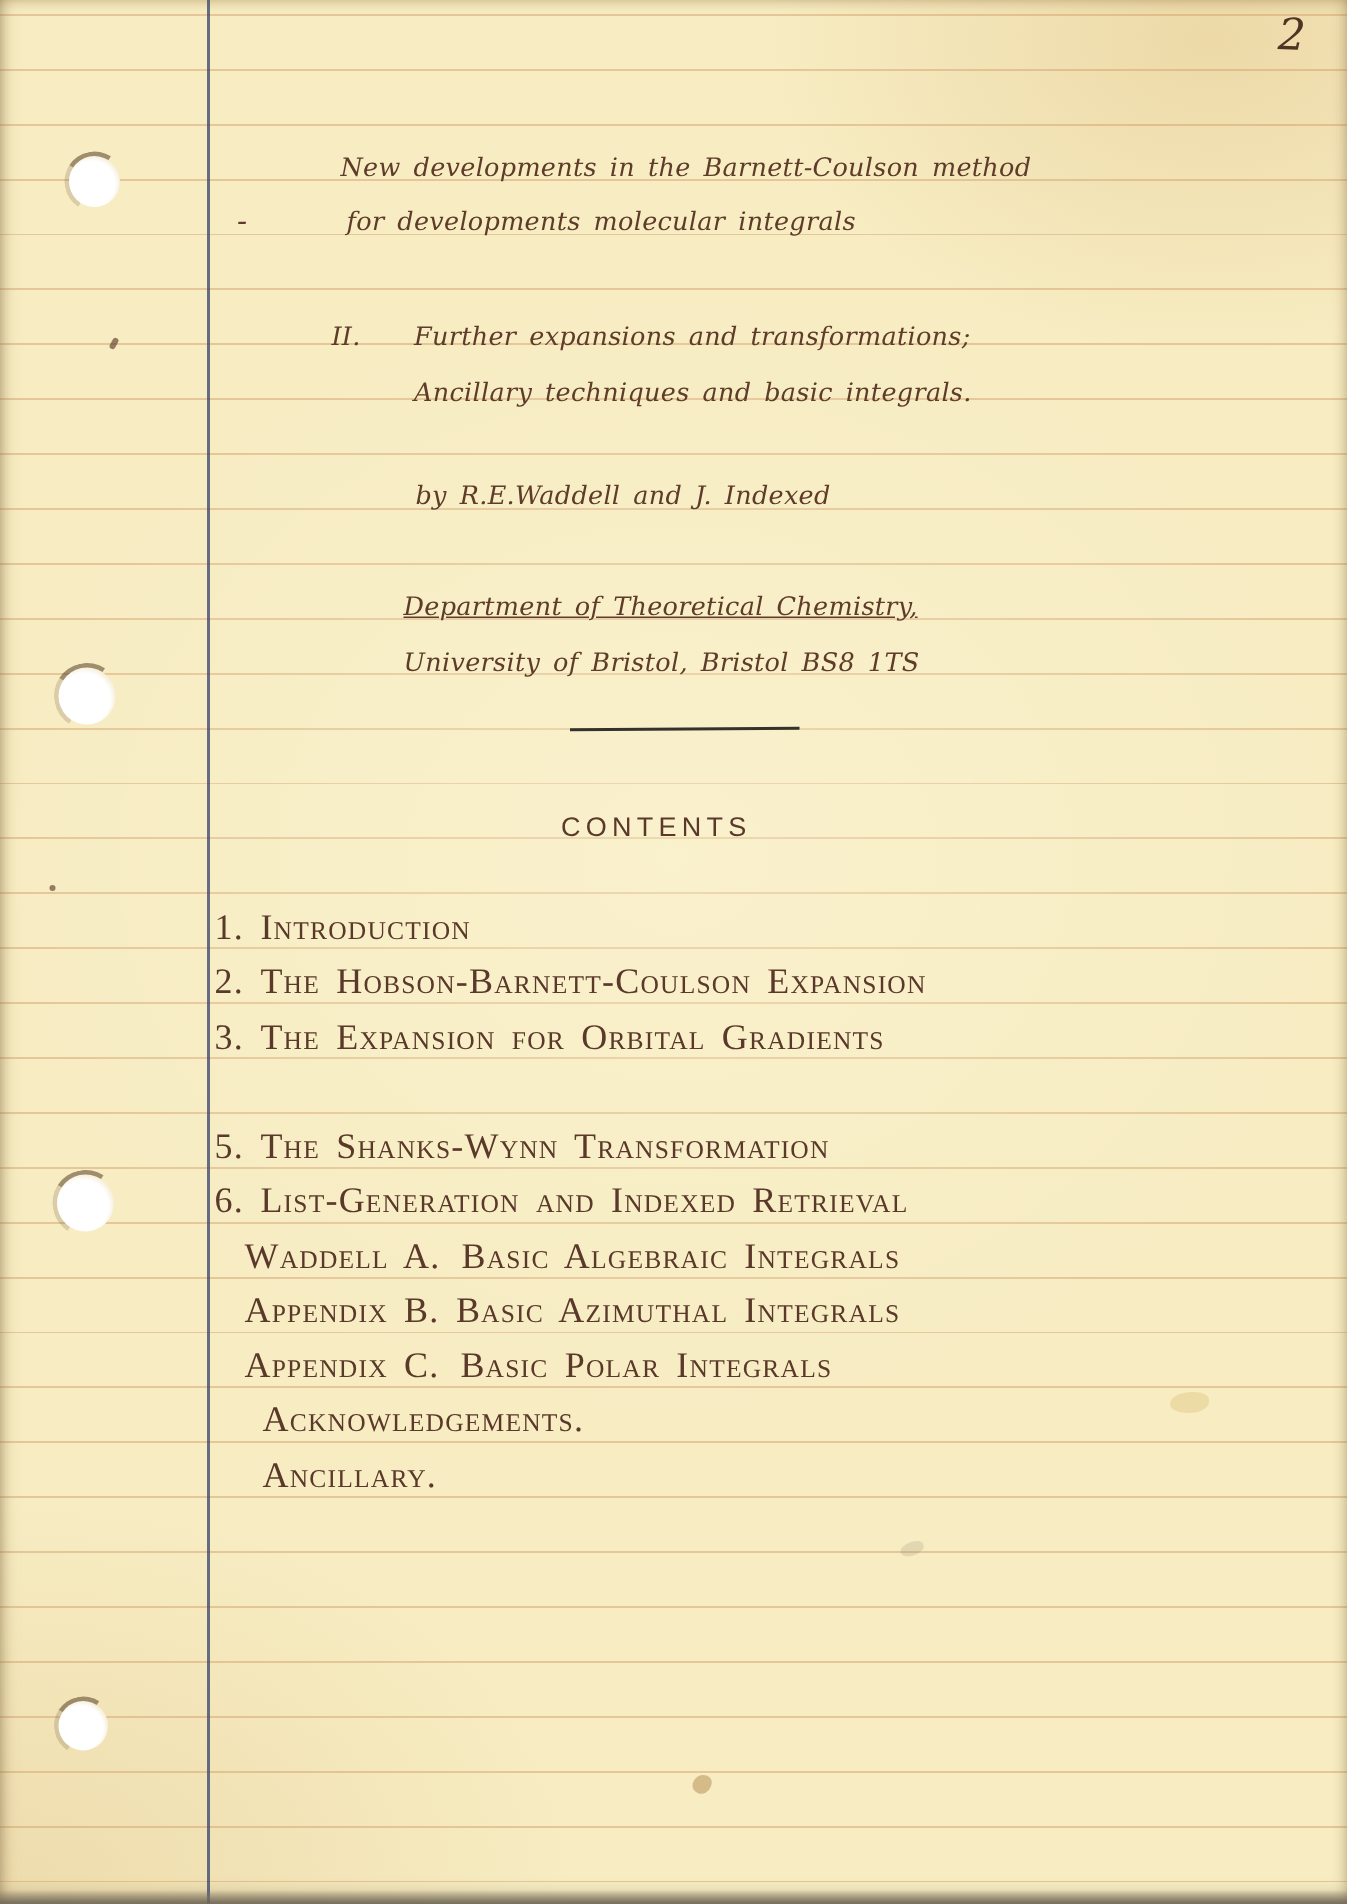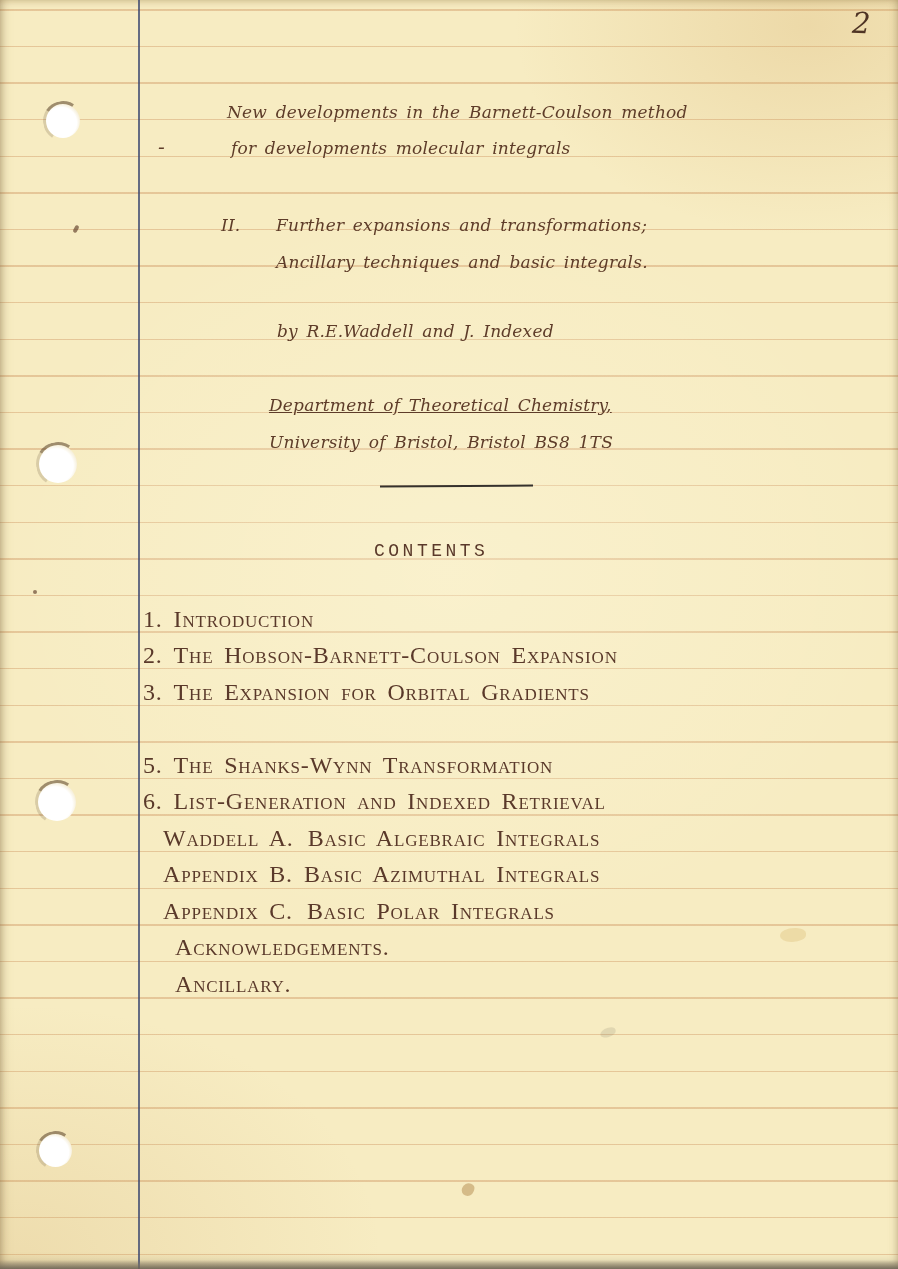--- a/index.html
+++ b/index.html
@@ -54,21 +54,21 @@
     position: absolute; left: 852px; top: 6px;
     font-family: "DejaVu Serif", serif; font-style: italic;
     font-size: 29px; color: #4f3424; transform: rotate(2deg);
   }
   .rule-line {
     position: absolute; left: 380px; top: 485px; width: 153px; height: 2px;
     background: #35312c; transform: rotate(-0.4deg);
   }
   .contents-heading {
     position: absolute; left: 374px; top: 542px;
-    font-family: Liberation Mono, monospace;
+    font-family: Liberation Sans, sans-serif;
     font-size: 18px; letter-spacing: 3.5px; color: #5a392a; line-height: 1;
   }
   .toc-row {
     position: absolute; white-space: nowrap;
     font-family: Liberation Serif, serif;
     font-variant: small-caps; font-variant-caps: small-caps;
     font-size: 24px; letter-spacing: 0.8px; word-spacing: 4px;
     color: #5a392a; line-height: 1;
   }
   .toc-label { margin-right: 11px; }

